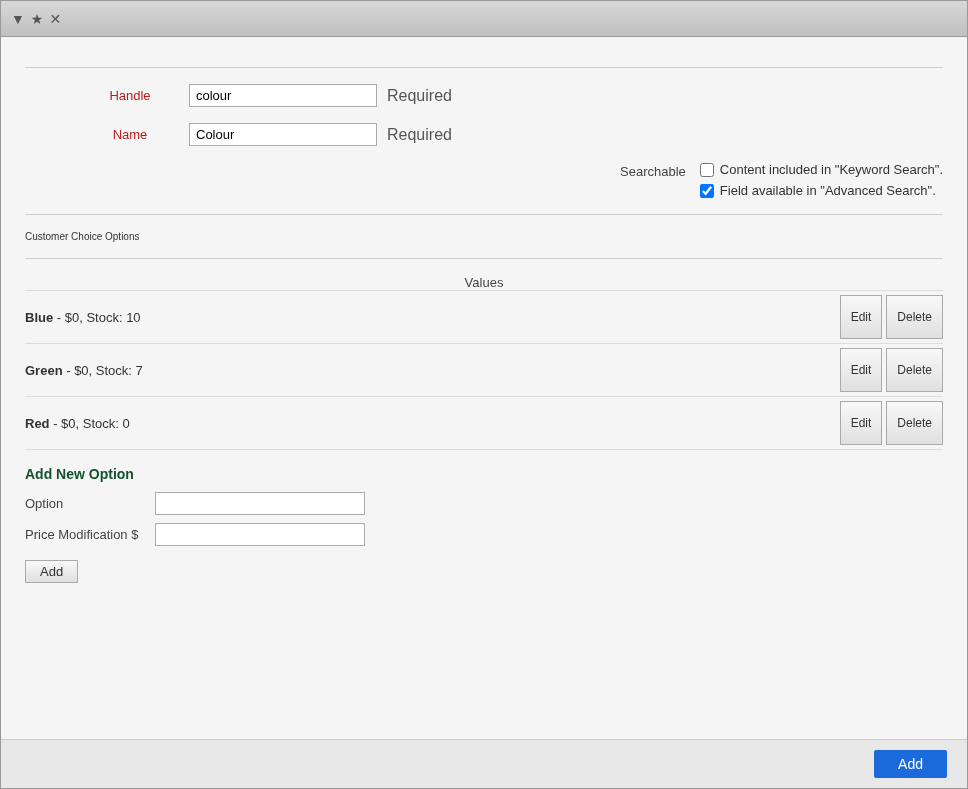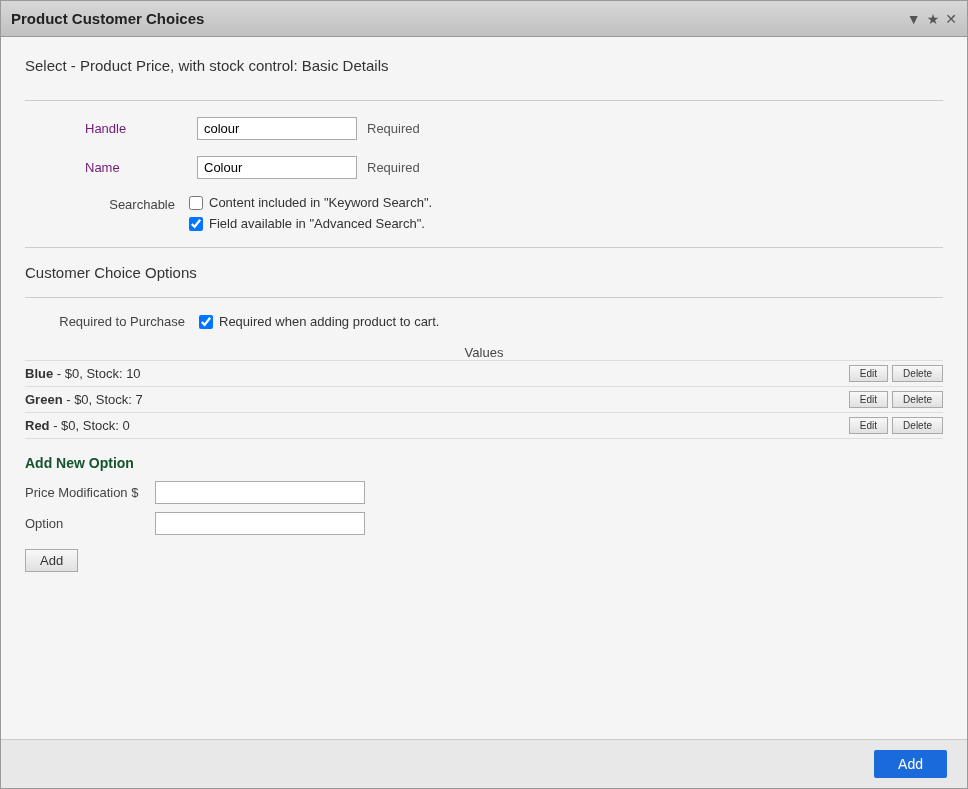--- a/index.html
+++ b/index.html
@@ -58,42 +58,43 @@
       padding-bottom: 6px;
     }
     .form-row {
       display: flex;
       align-items: center;
       margin-bottom: 16px;
       padding-left: 60px;
     }
     .form-label {
       width: 90px;
-      text-align: left;
-      margin-right: 22px;
-      color: #701a75;
+      text-align: center;
+      margin-right: 14px;
+      color: #b91c1c;
       font-size: 13px;
     }
     .form-input {
-      width: 160px;
+      width: 188px;
       padding: 3px 6px;
       border: 1px solid #aaa;
       background: white;
       font-size: 13px;
     }
     .form-required {
       margin-left: 10px;
       color: #555;
-      font-size: 13px;
+      font-size: 16px;
     }
     .searchable-row {
       display: flex;
       align-items: flex-start;
       margin-bottom: 16px;
       padding-left: 60px;
+      justify-content: flex-end;
     }
     .searchable-label {
       width: 90px;
       text-align: right;
       margin-right: 14px;
       color: #444;
       font-size: 13px;
       padding-top: 2px;
     }
     .searchable-options {
@@ -107,21 +108,21 @@
       gap: 6px;
       font-size: 13px;
       color: #333;
     }
     .divider {
       border: none;
       border-top: 1px solid #ccc;
       margin: 10px 0 16px 0;
     }
     .section-title {
-      font-size: 15px;
+      font-size: 10px;
       color: #333;
       margin-bottom: 16px;
     }
     .required-purchase-row {
       display: flex;
       align-items: center;
       margin-bottom: 16px;
       padding-left: 0;
     }
     .required-purchase-label {
@@ -155,24 +156,24 @@
       color: #333;
     }
     .value-text strong {
       font-weight: bold;
     }
     .value-buttons {
       display: flex;
       gap: 4px;
     }
     .btn-small {
-      padding: 2px 10px;
+      padding: 14px 10px;
       border: 1px solid #aaa;
       background: linear-gradient(to bottom, #f8f8f8, #e0e0e0);
-      font-size: 10px;
+      font-size: 12px;
       cursor: pointer;
       color: #333;
     }
     .add-new-section {
       margin-top: 16px;
     }
     .add-new-title {
       font-size: 14px;
       font-weight: bold;
       color: #14532d;
@@ -225,31 +226,29 @@
       width: 14px;
       height: 14px;
     }
   </style>
 </head>
 <body>
 
 <div class="window">
 
   <div class="titlebar">
-    <span class="titlebar-title">Product Customer Choices</span>
     <div class="titlebar-controls">
       <span>▼</span>
       <span>★</span>
       <span>✕</span>
     </div>
   </div>
 
   <div class="content">
 
-    <div class="section-header">Select - Product Price, with stock control: Basic Details</div>
     <hr class="divider">
 
     <div class="form-row">
       <label class="form-label">Handle</label>
       <input class="form-input" type="text" value="colour" style="">
       <span class="form-required">Required</span>
     </div>
 
     <div class="form-row">
       <label class="form-label">Name</label>
@@ -269,27 +268,20 @@
           <span>Field available in "Advanced Search".</span>
         </div>
       </div>
     </div>
 
     <hr class="divider">
 
     <div class="section-title">Customer Choice Options</div>
     <hr class="divider">
 
-    <div class="required-purchase-row">
-      <label class="required-purchase-label">Required to Purchase</label>
-      <div class="checkbox-row">
-        <input type="checkbox" checked="" style="">
-        <span>Required when adding product to cart.</span>
-      </div>
-    </div>
 
     <div class="values-section">
       <div class="values-label">Values</div>
 
       <div class="value-row">
         <span class="value-text">
           <strong>Blue</strong><span> - $0, Stock: 10</span>
         </span>
         <div class="value-buttons">
           <button class="btn-small">Edit</button>
@@ -315,26 +307,26 @@
           <button class="btn-small">Edit</button>
           <button class="btn-small">Delete</button>
         </div>
       </div>
     </div>
 
     <div class="add-new-section">
       <div class="add-new-title">Add New Option</div>
 
       <div class="add-new-row">
+        <label class="add-new-label">Option</label>
+        <input class="add-new-input" type="text" style="">
+      </div>
+
+      <div class="add-new-row">
         <label class="add-new-label">Price Modification $</label>
-        <input class="add-new-input" type="text" style="">
-      </div>
-
-      <div class="add-new-row">
-        <label class="add-new-label">Option</label>
         <input class="add-new-input" type="text" style="">
       </div>
 
 
       <button class="btn-add-small">Add</button>
     </div>
   </div>
 
   <div class="footer">
     <button class="btn-primary">Add</button>

